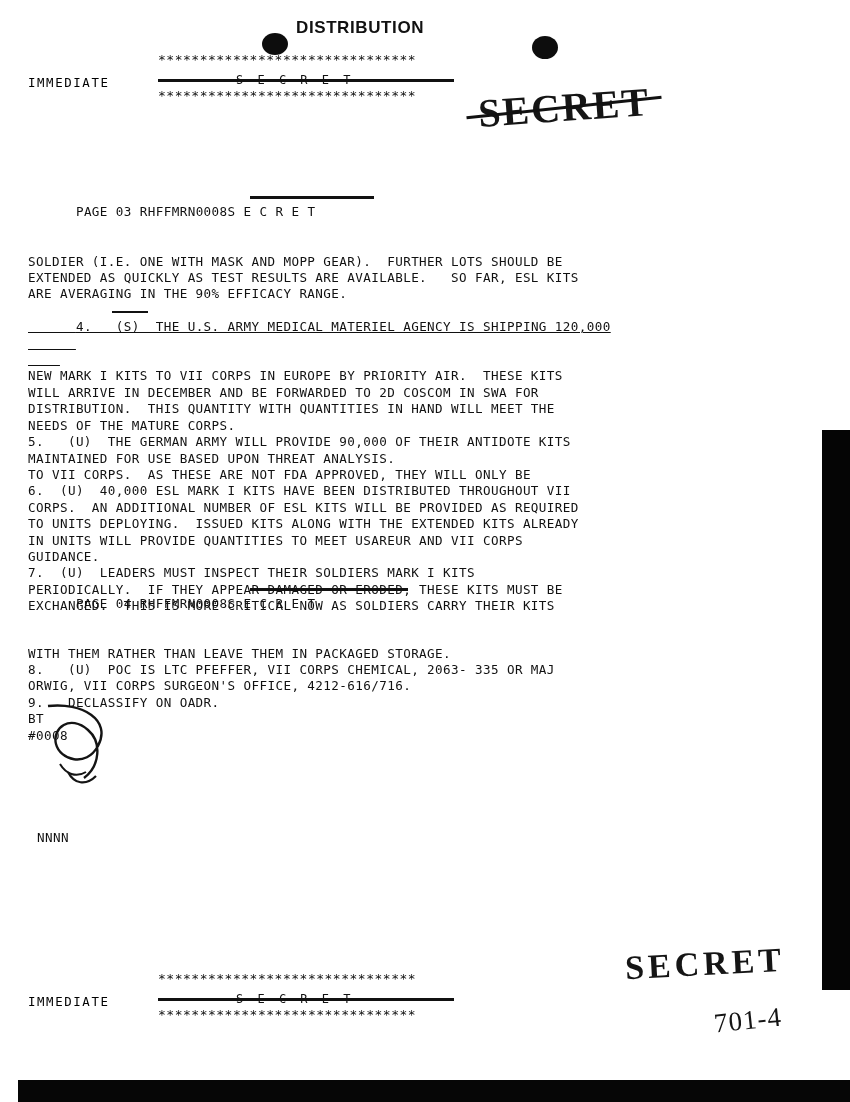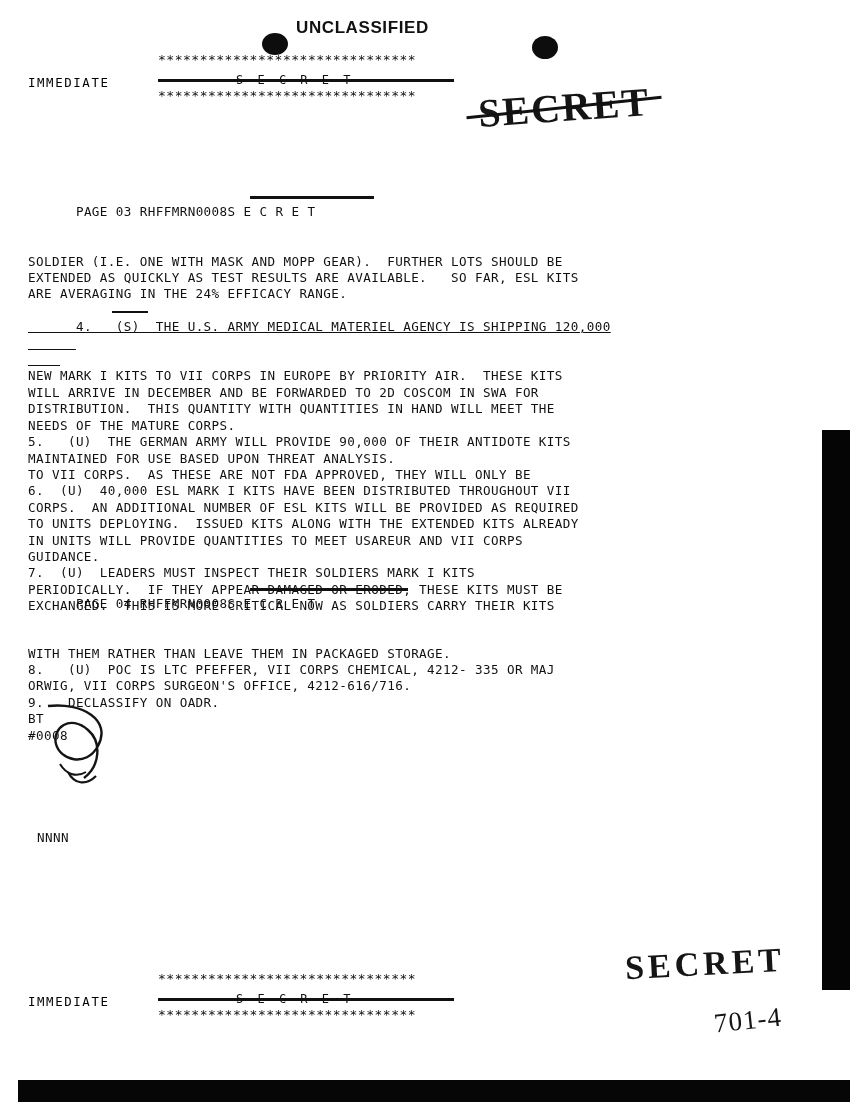--- a/index.html
+++ b/index.html
@@ -188,21 +188,21 @@
     letter-spacing: 1px;
   }
 </style>
 </head>
 <body>
 
 <div class="page">
 
   <div class="left-edge"></div>
 
-  <div class="unclass">UNCLASSIFIED</div>
+  <div class="unclass">DISTRIBUTION</div>
 
   <div class="dot d1"></div>
   <div class="dot d2"></div>
 
   <div class="immediate" style="left:28px; top:75px;">IMMEDIATE</div>
 
   <div class="stars" style="left:158px; top:52px;">*******************************</div>
   <div class="secret-sm" style="left:236px; top:73px;">S E C R E T</div>
   <div class="strike-line" style="left:158px; top:79px; width:296px;"></div>
   <div class="stars" style="left:158px; top:88px;">*******************************</div>
@@ -212,21 +212,21 @@
 
   <div class="block" style="top:188px;">
     <div class="mono pagehdr">
       <span>PAGE 03 RHFFMRN0008</span><span>S E C R E T</span>
       <span class="sline"></span>
     </div>
 
     <div class="mono">SOLDIER (I.E. ONE WITH MASK AND MOPP GEAR).  FURTHER LOTS SHOULD BE</div>
     <div class="mono"></div>
     <div class="mono">EXTENDED AS QUICKLY AS TEST RESULTS ARE AVAILABLE.   SO FAR, ESL KITS</div>
-    <div class="mono">ARE AVERAGING IN THE 24% EFFICACY RANGE.</div>
+    <div class="mono">ARE AVERAGING IN THE 90% EFFICACY RANGE.</div>
     <div class="mono" style="position:relative;text-decoration:underline;">
       <span>4.   (S)  THE U.S. ARMY MEDICAL MATERIEL AGENCY IS SHIPPING 120,000</span>
       <span class="inline-strike"></span>
     </div>
     <div class="mono">NEW MARK I KITS TO VII CORPS IN EUROPE BY PRIORITY AIR.  THESE KITS</div>
     <div class="mono">WILL ARRIVE IN DECEMBER AND BE FORWARDED TO 2D COSCOM IN SWA FOR</div>
     <div class="mono">DISTRIBUTION.  THIS QUANTITY WITH QUANTITIES IN HAND WILL MEET THE</div>
     <div class="mono">NEEDS OF THE MATURE CORPS.</div>
     <div class="mono">5.   (U)  THE GERMAN ARMY WILL PROVIDE 90,000 OF THEIR ANTIDOTE KITS</div>
     <div class="mono">MAINTAINED FOR USE BASED UPON THREAT ANALYSIS.</div>
@@ -241,21 +241,21 @@
     <div class="mono">EXCHANGED.  THIS IS MORE CRITICAL NOW AS SOLDIERS CARRY THEIR KITS</div>
   </div>
 
   <div class="block" style="top:580px;">
     <div class="mono pagehdr">
       <span>PAGE 04 RHFFMRN0008</span><span>S E C R E T</span>
       <span class="sline2"></span>
     </div>
     <div class="mono">WITH THEM RATHER THAN LEAVE THEM IN PACKAGED STORAGE.</div>
     <div class="mono"></div>
-    <div class="mono">8.   (U)  POC IS LTC PFEFFER, VII CORPS CHEMICAL, 4212- 335 OR MAJ</div>
+    <div class="mono">8.   (U)  POC IS LTC PFEFFER, VII CORPS CHEMICAL, 2063- 335 OR MAJ</div>
     <div class="mono">ORWIG, VII CORPS SURGEON'S OFFICE, 4212-616/716.</div>
     <div class="mono">9.   DECLASSIFY ON OADR.</div>
     <div class="mono">BT</div>
     <div class="mono">#0008</div>
   </div>
 
   <svg class="scribble" style="left:40px; top:700px;" width="110" height="90">
     <path d="M8,6 C42,2 72,20 58,46 C46,68 20,60 16,44 C12,28 30,14 48,30 C62,42 60,66 44,78" fill="none" stroke="#141414" stroke-width="2.4"></path>
     <path d="M20,64 C26,74 36,78 46,72" fill="none" stroke="#141414" stroke-width="2"></path>
     <path d="M28,72 C34,84 46,86 56,76" fill="none" stroke="#141414" stroke-width="2.2"></path>

